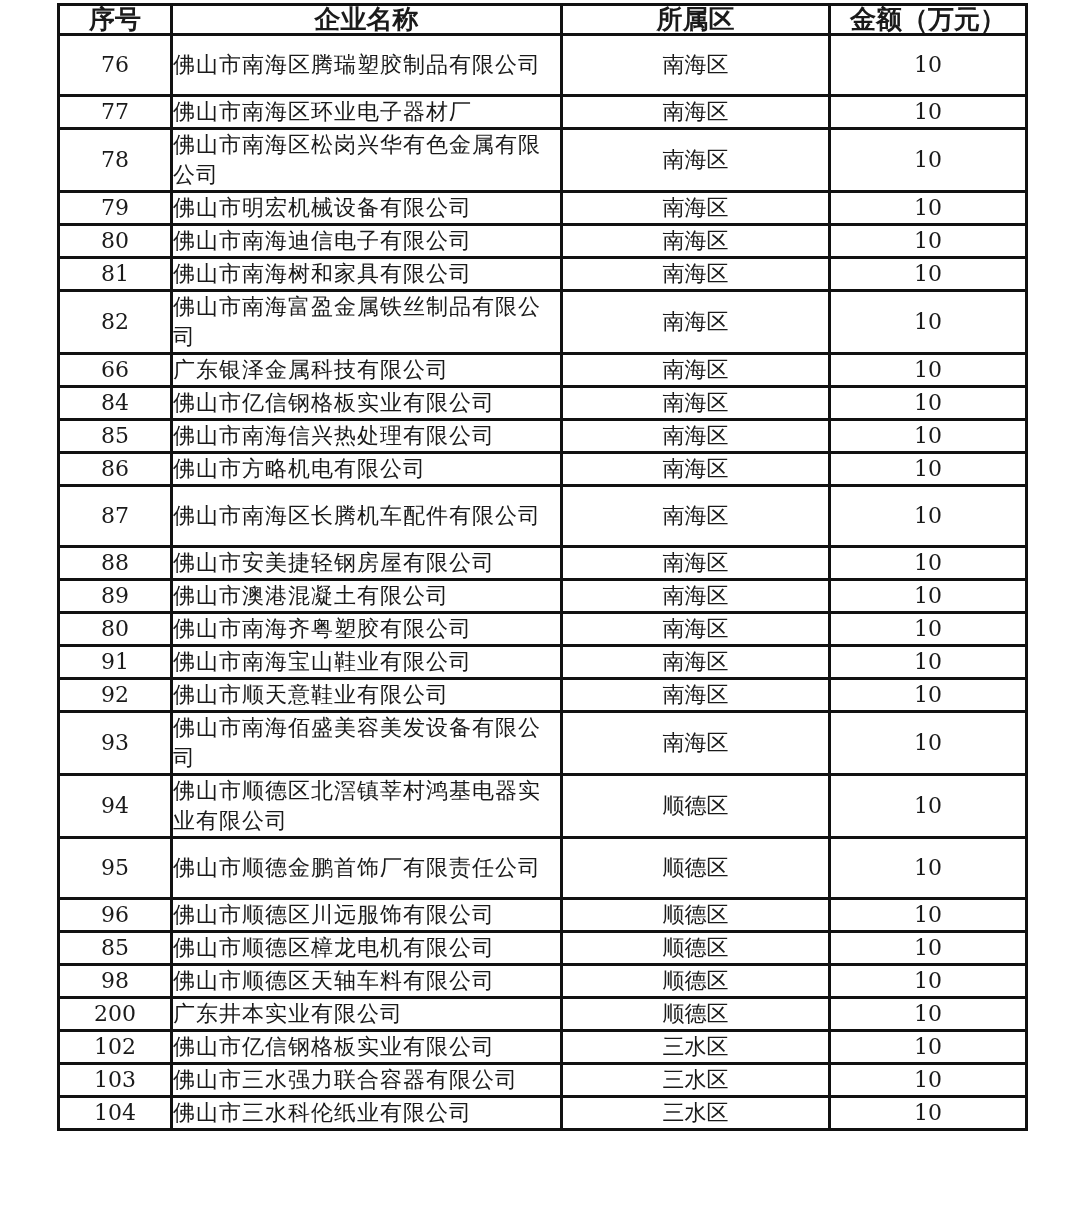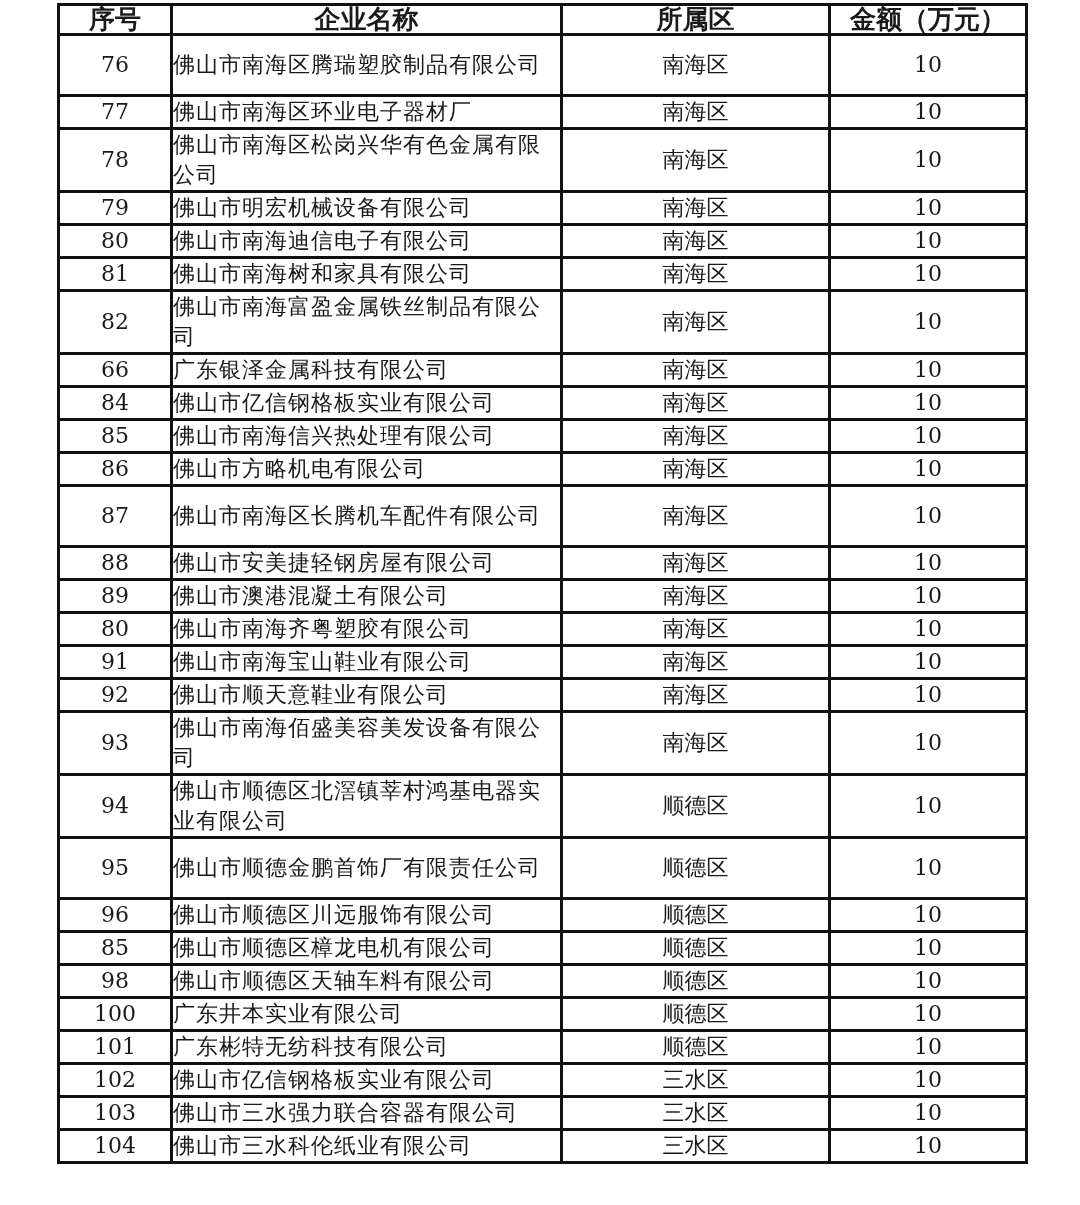--- a/index.html
+++ b/index.html
@@ -179,28 +179,22 @@
         <td class="dist">顺德区</td>
         <td class="amt">10</td>
       </tr>
       <tr class="single">
         <td class="num">98</td>
         <td class="name">佛山市顺德区天轴车料有限公司</td>
         <td class="dist">顺德区</td>
         <td class="amt">10</td>
       </tr>
       <tr class="single">
-        <td class="num">100</td>
+        <td class="num">200</td>
         <td class="name">广东井本实业有限公司</td>
-        <td class="dist">顺德区</td>
-        <td class="amt">10</td>
-      </tr>
-      <tr class="single">
-        <td class="num">101</td>
-        <td class="name">广东彬特无纺科技有限公司</td>
         <td class="dist">顺德区</td>
         <td class="amt">10</td>
       </tr>
       <tr class="single">
         <td class="num">102</td>
         <td class="name">佛山市亿信钢格板实业有限公司</td>
         <td class="dist">三水区</td>
         <td class="amt">10</td>
       </tr>
       <tr class="single">

